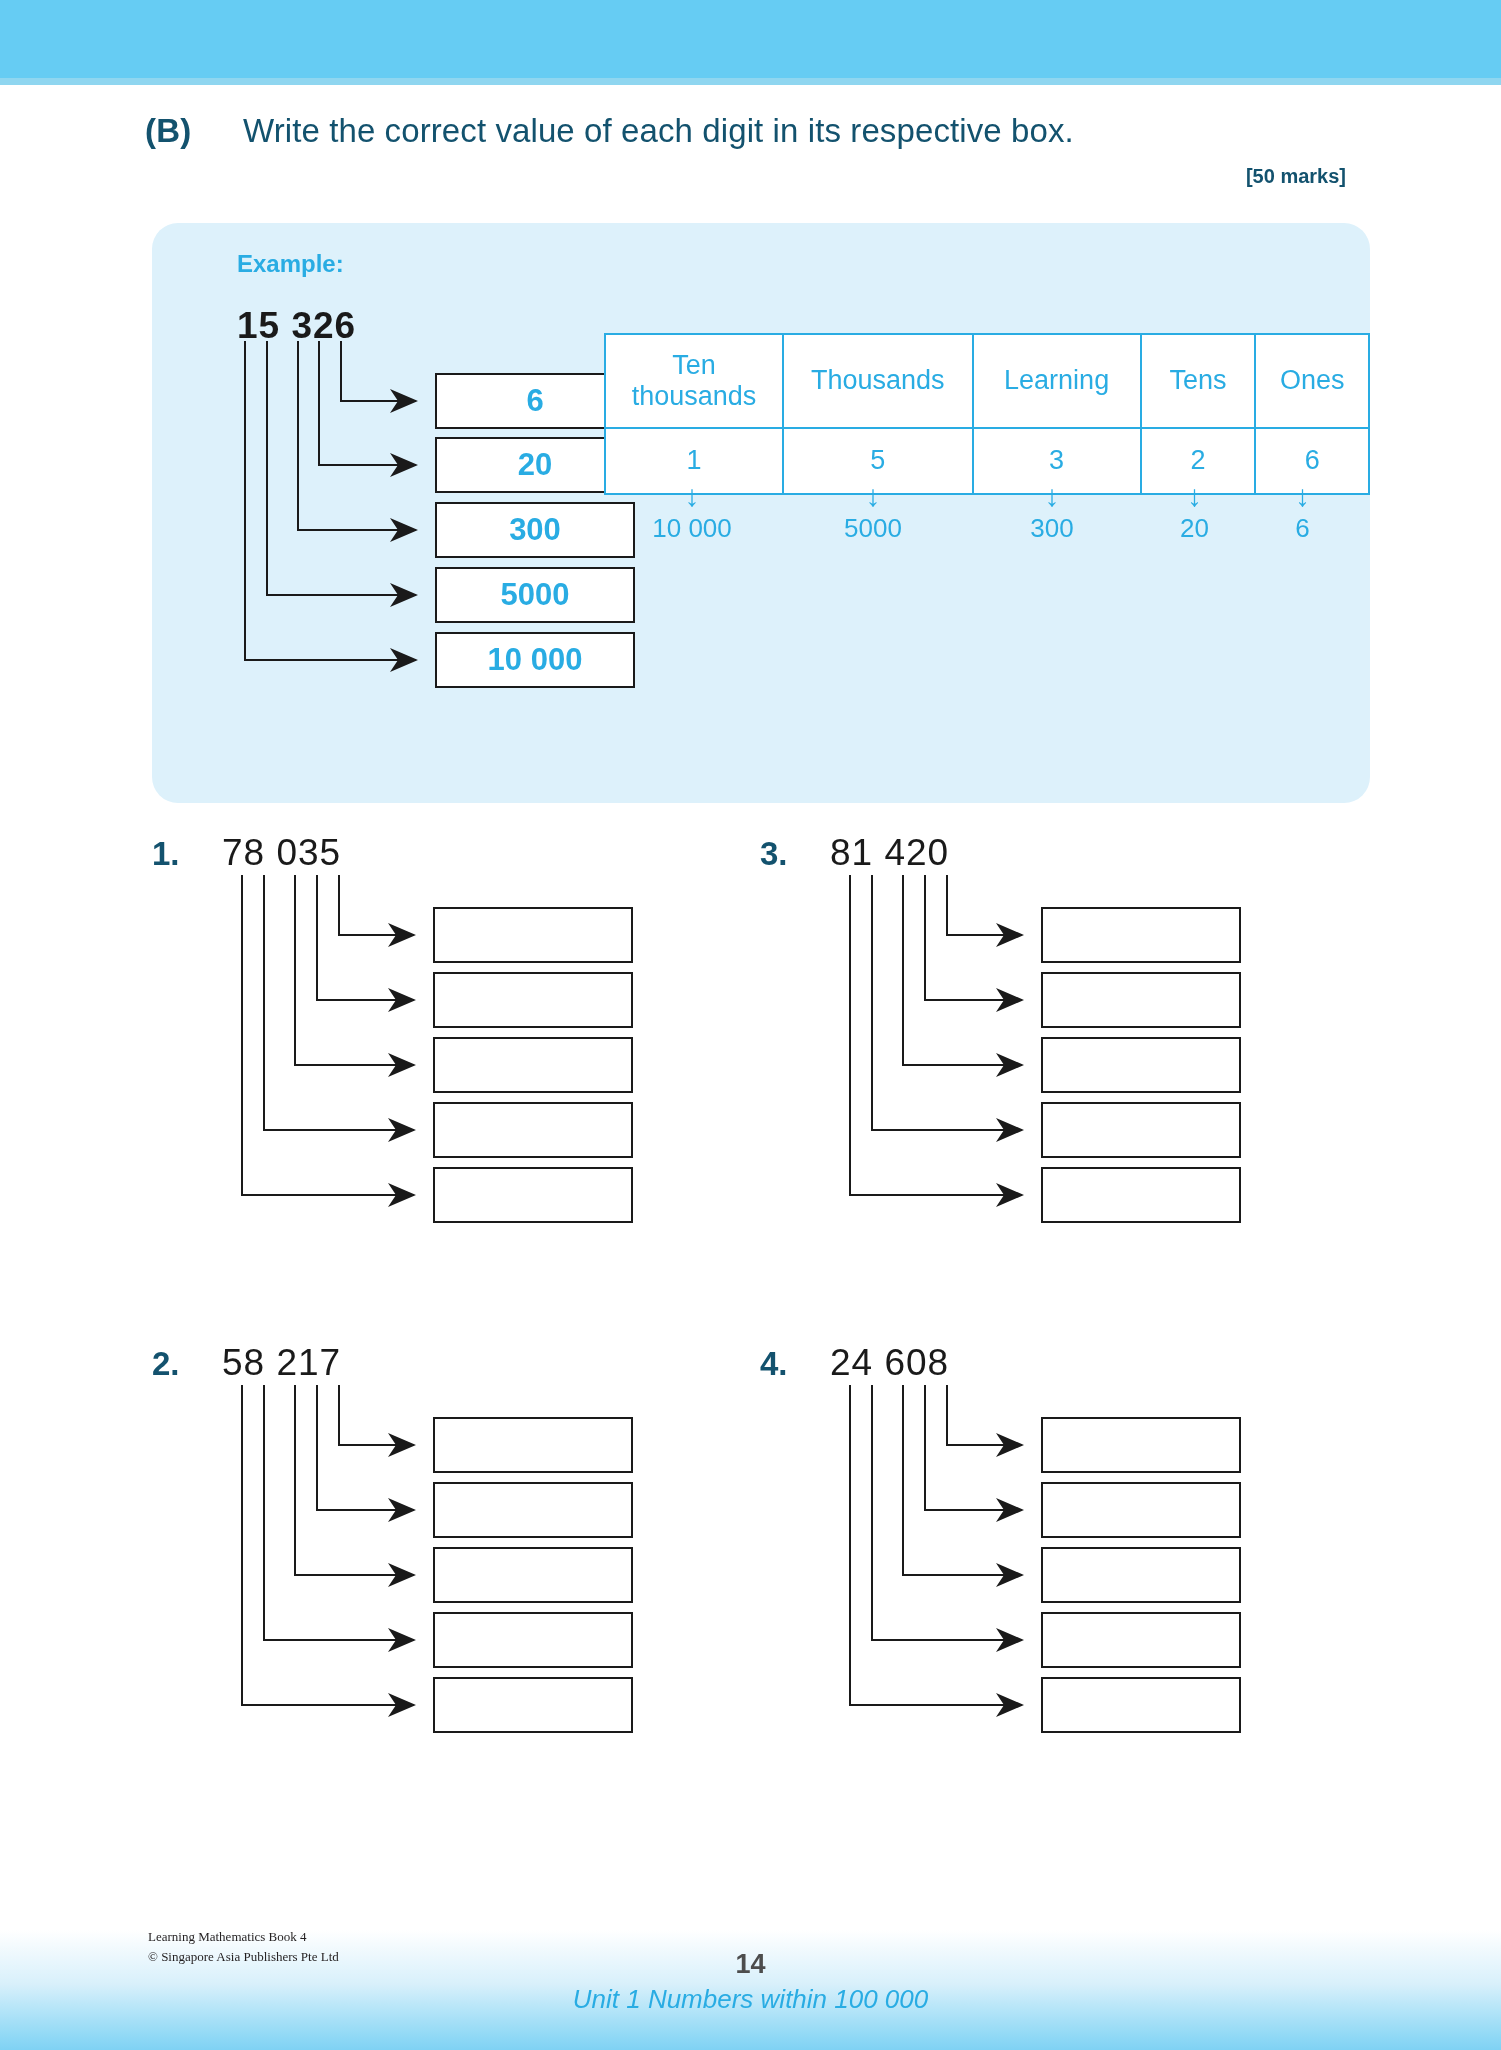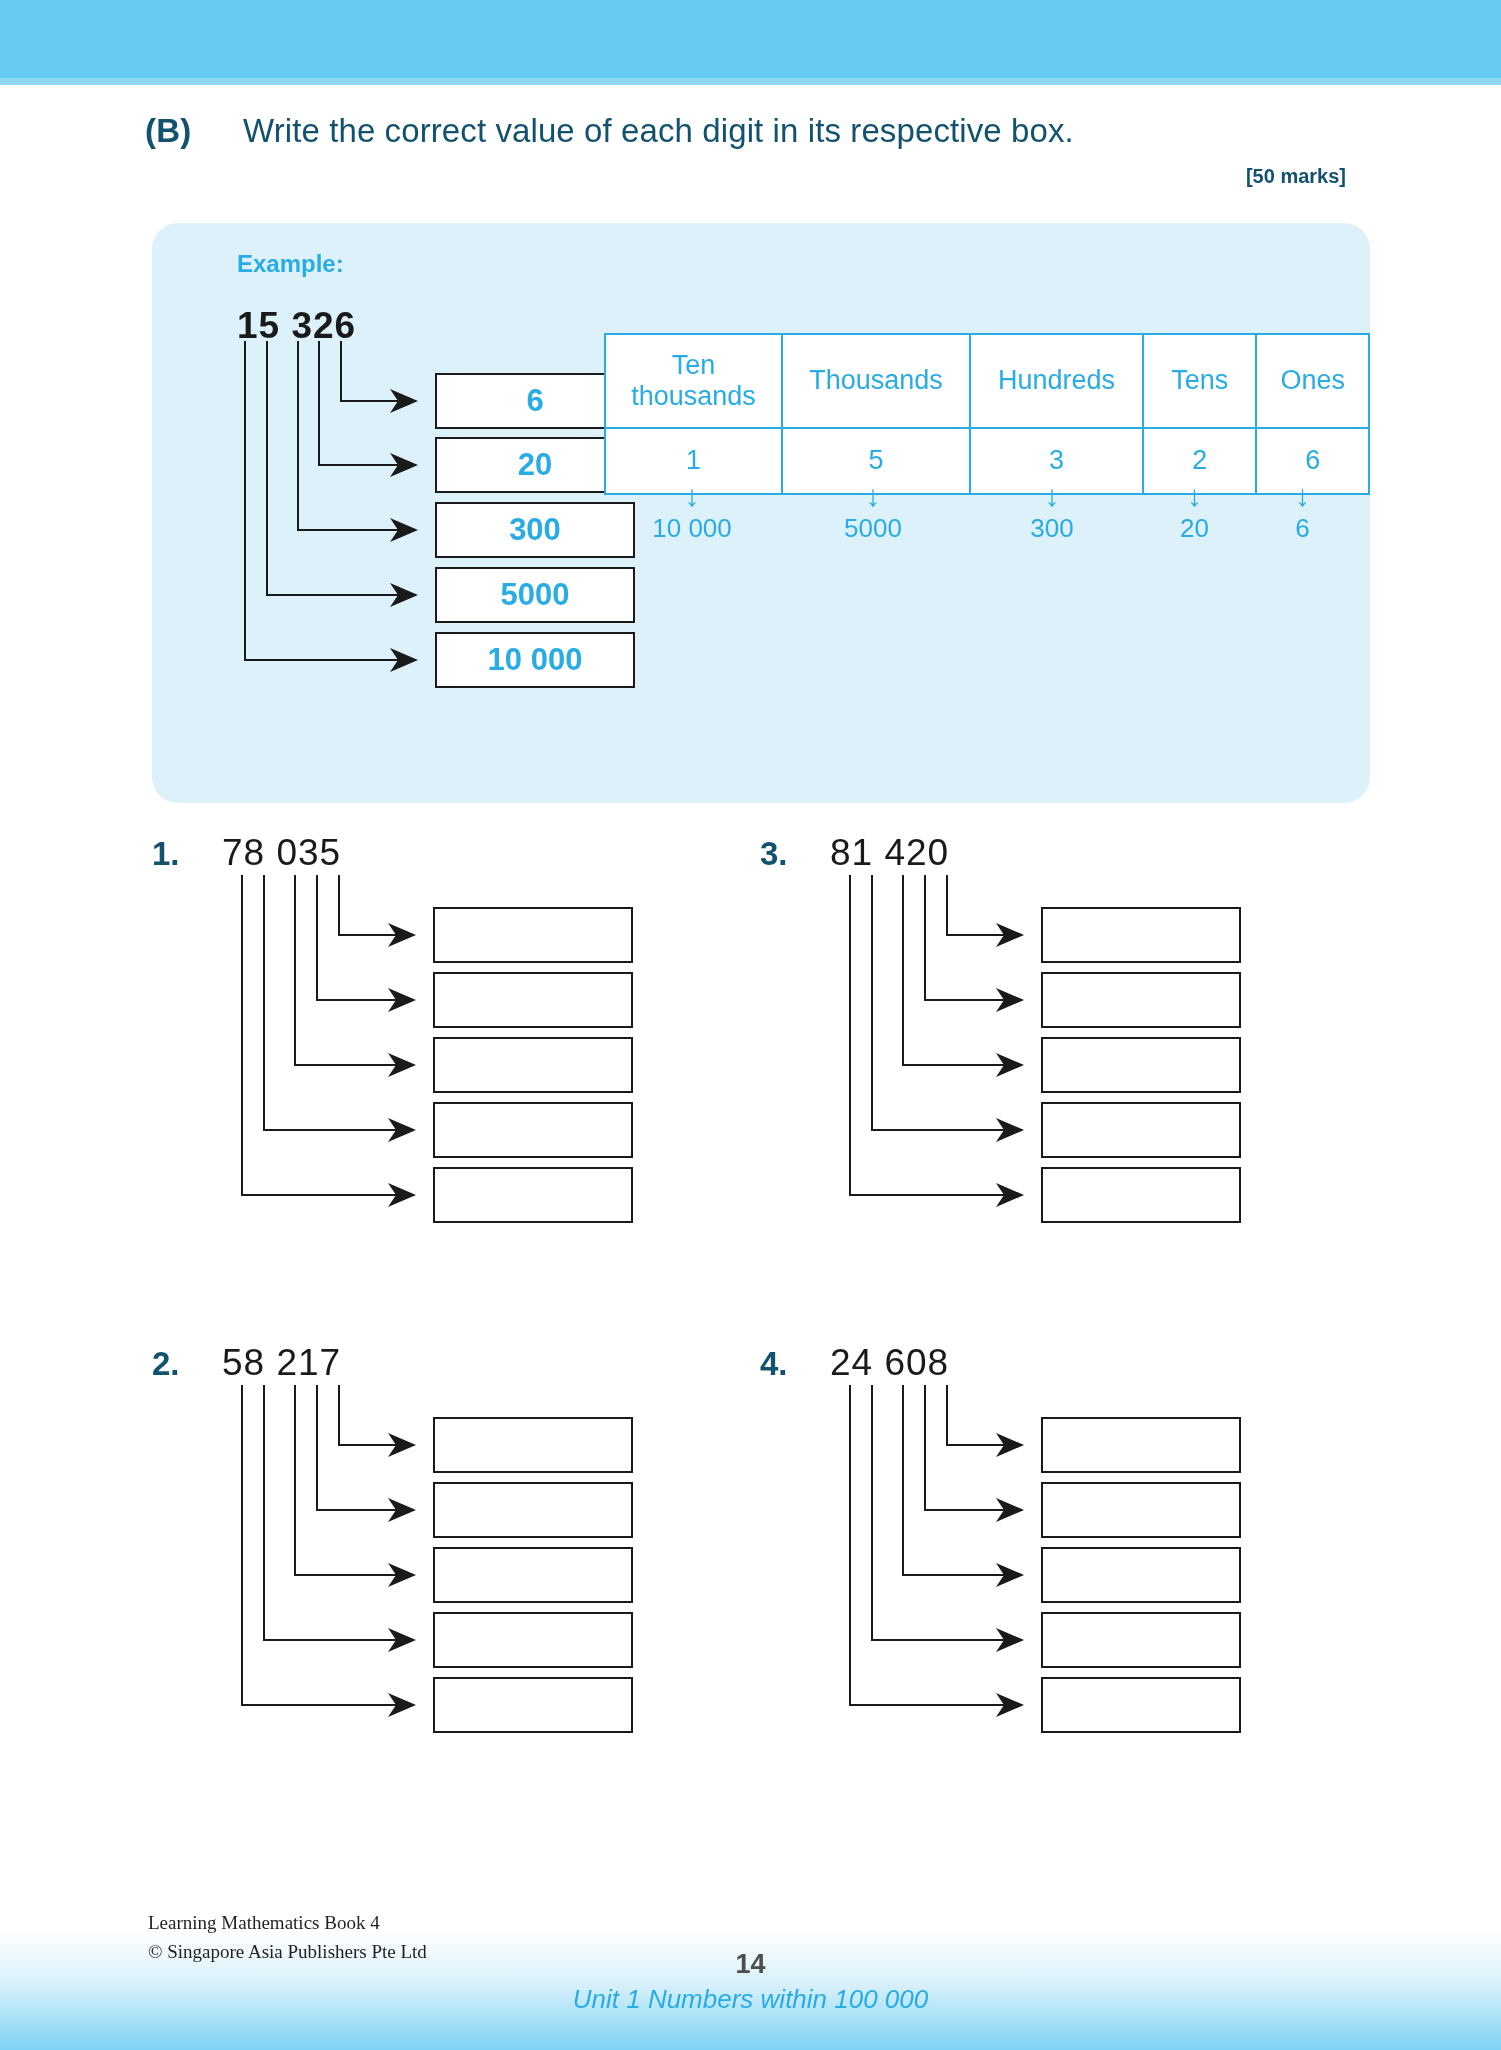--- a/index.html
+++ b/index.html
@@ -179,21 +179,21 @@
     height: 56px;
     border: 2px solid #1a1a1a;
     background: #ffffff;
   }
 
   
   .footer-left {
     position: absolute;
     left: 148px; bottom: 84px;
     font-family: "Liberation Serif", serif;
-    font-size: 19px;
+    font-size: 13px;
     color: #231f20;
     line-height: 1.5;
   }
   .page-number {
     position: absolute;
     left: 0; right: 0; bottom: 70px;
     text-align: center;
     font-size: 27px;
     font-weight: bold;
     color: #4d4d4d;
@@ -246,21 +246,21 @@
   <div class="vbox" style="left:283px; top:214px; width:200px; height:56px;">20</div>
   <div class="vbox" style="left:283px; top:279px; width:200px; height:56px;">300</div>
   <div class="vbox" style="left:283px; top:344px; width:200px; height:56px;">5000</div>
   <div class="vbox" style="left:283px; top:409px; width:200px; height:56px;">10 000</div>
 
   <table class="pv-table">
     <tbody>
         <tr class="head">
       <td style="width:172px">Ten thousands</td>
       <td style="width:186px">Thousands</td>
-      <td style="width:172px">Hundreds</td>
+      <td style="width:172px">Learning</td>
       <td style="width:113px">Tens</td>
       <td style="width:103px">Ones</td>
     </tr>
     <tr class="digits">
       <td>1</td>
       <td>5</td>
       <td>3</td>
       <td>2</td>
       <td>6</td>
     </tr>

